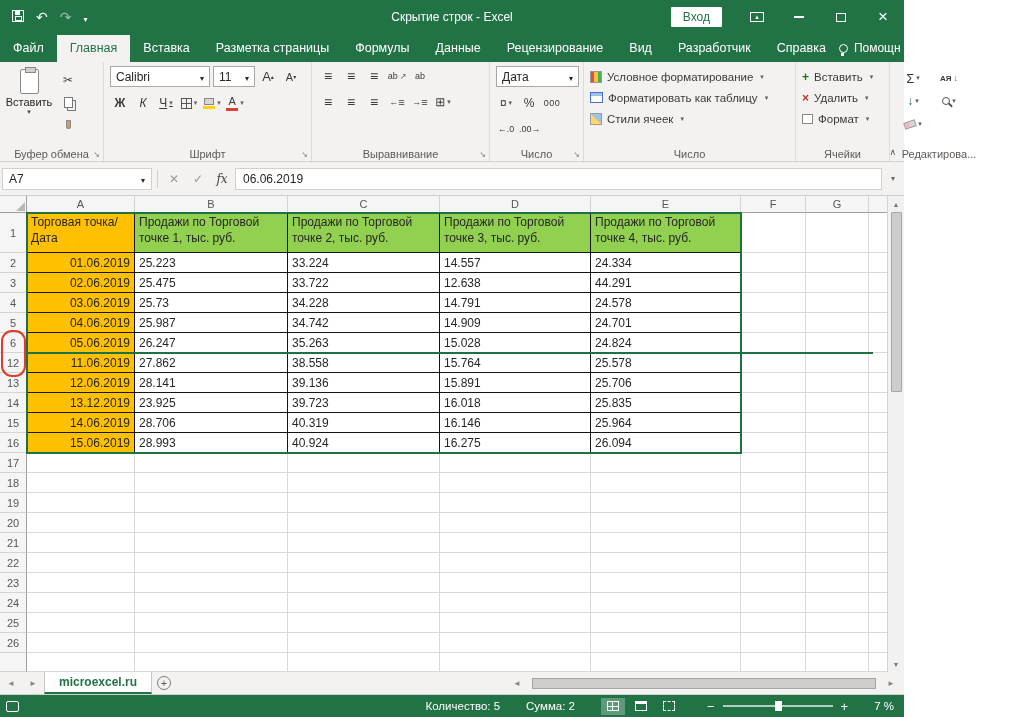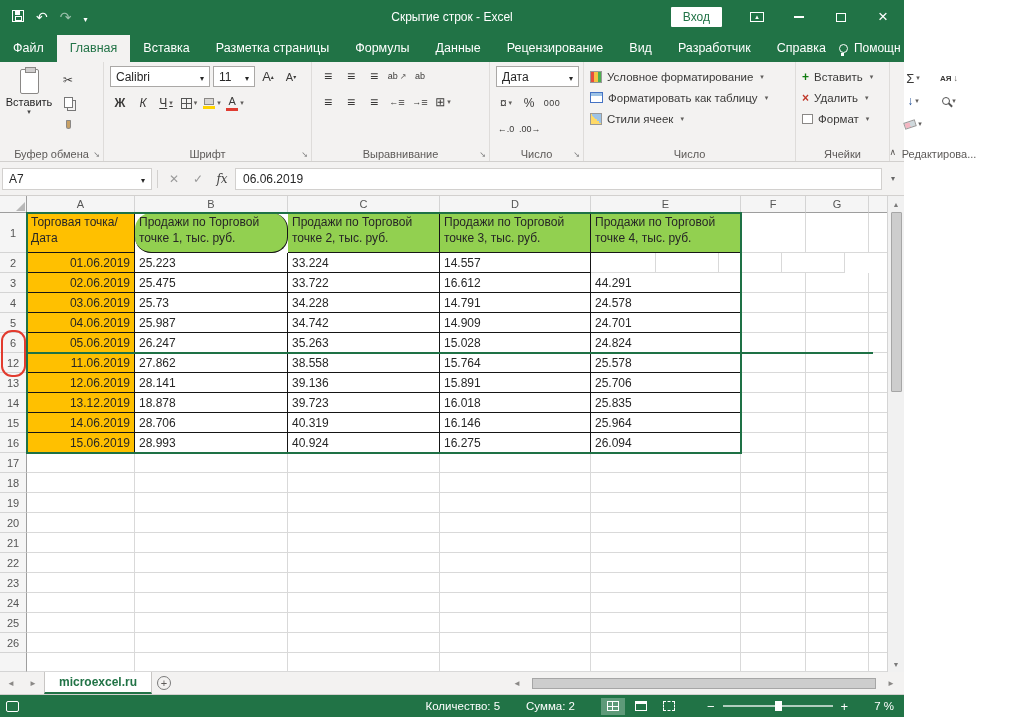--- a/index.html
+++ b/index.html
@@ -389,46 +389,47 @@
           <div class="colhdr" style="width: 151px;">D</div>
           <div class="colhdr" style="width: 150px;">E</div>
           <div class="colhdr" style="width: 65px;">F</div>
           <div class="colhdr" style="width: 63px;">G</div>
           <div class="colhdr" style="width: 63px;">H</div>
           <div class="colhdr" style="width: 63px;">I</div>
         </div>
         <div class="grow" style="height: 40px;">
           <div class="rowhdr">1</div>
           <div class="cell t orange hdr" style="width: 108px;">Торговая точка/ Дата</div>
-          <div class="cell t green hdr" style="width: 153px; border-radius: 16px;">Продажи по Торговой точке 1, тыс. руб.</div>
+          <div class="cell t green hdr" style="width: 153px;">Продажи по Торговой точке 1, тыс. руб.</div>
           <div class="cell t green hdr" style="width: 152px;">Продажи по Торговой точке 2, тыс. руб.</div>
           <div class="cell t green hdr" style="width: 151px;">Продажи по Торговой точке 3, тыс. руб.</div>
           <div class="cell t green hdr" style="width: 150px;">Продажи по Торговой точке 4, тыс. руб.</div>
           <div class="cell" style="width: 65px;"></div>
           <div class="cell" style="width: 63px;"></div>
           <div class="cell" style="width: 63px;"></div>
           <div class="cell" style="width: 63px;"></div>
         </div>
         <div class="grow" style="height: 20px;">
           <div class="rowhdr">2</div>
           <div class="cell t orange date" style="width: 108px;">01.06.2019</div>
           <div class="cell t num" style="width: 153px;">25.223</div>
           <div class="cell t num" style="width: 152px;">33.224</div>
           <div class="cell t num" style="width: 151px;">14.557</div>
+          <div class="cell t num" style="width: 150px;">24.334</div>
           <div class="cell" style="width: 65px;"></div>
           <div class="cell" style="width: 63px;"></div>
           <div class="cell" style="width: 63px;"></div>
           <div class="cell" style="width: 63px;"></div>
         </div>
         <div class="grow" style="height: 20px;">
           <div class="rowhdr">3</div>
           <div class="cell t orange date" style="width: 108px;">02.06.2019</div>
           <div class="cell t num" style="width: 153px;">25.475</div>
           <div class="cell t num" style="width: 152px;">33.722</div>
-          <div class="cell t num" style="width: 151px;">16.612</div>
+          <div class="cell t num" style="width: 151px;">12.638</div>
           <div class="cell t num" style="width: 150px;">44.291</div>
           <div class="cell" style="width: 65px;"></div>
           <div class="cell" style="width: 63px;"></div>
           <div class="cell" style="width: 63px;"></div>
           <div class="cell" style="width: 63px;"></div>
         </div>
         <div class="grow" style="height: 20px;">
           <div class="rowhdr">4</div>
           <div class="cell t orange date" style="width: 108px;">03.06.2019</div>
           <div class="cell t num" style="width: 153px;">25.73</div>
@@ -484,21 +485,21 @@
           <div class="cell t num" style="width: 151px;">15.891</div>
           <div class="cell t num" style="width: 150px;">25.706</div>
           <div class="cell" style="width: 65px;"></div>
           <div class="cell" style="width: 63px;"></div>
           <div class="cell" style="width: 63px;"></div>
           <div class="cell" style="width: 63px;"></div>
         </div>
         <div class="grow" style="height: 20px;">
           <div class="rowhdr">14</div>
           <div class="cell t orange date" style="width: 108px;">13.12.2019</div>
-          <div class="cell t num" style="width: 153px;">18.878</div>
+          <div class="cell t num" style="width: 153px;">23.925</div>
           <div class="cell t num" style="width: 152px;">39.723</div>
           <div class="cell t num" style="width: 151px;">16.018</div>
           <div class="cell t num" style="width: 150px;">25.835</div>
           <div class="cell" style="width: 65px;"></div>
           <div class="cell" style="width: 63px;"></div>
           <div class="cell" style="width: 63px;"></div>
           <div class="cell" style="width: 63px;"></div>
         </div>
         <div class="grow" style="height: 20px;">
           <div class="rowhdr">15</div>

